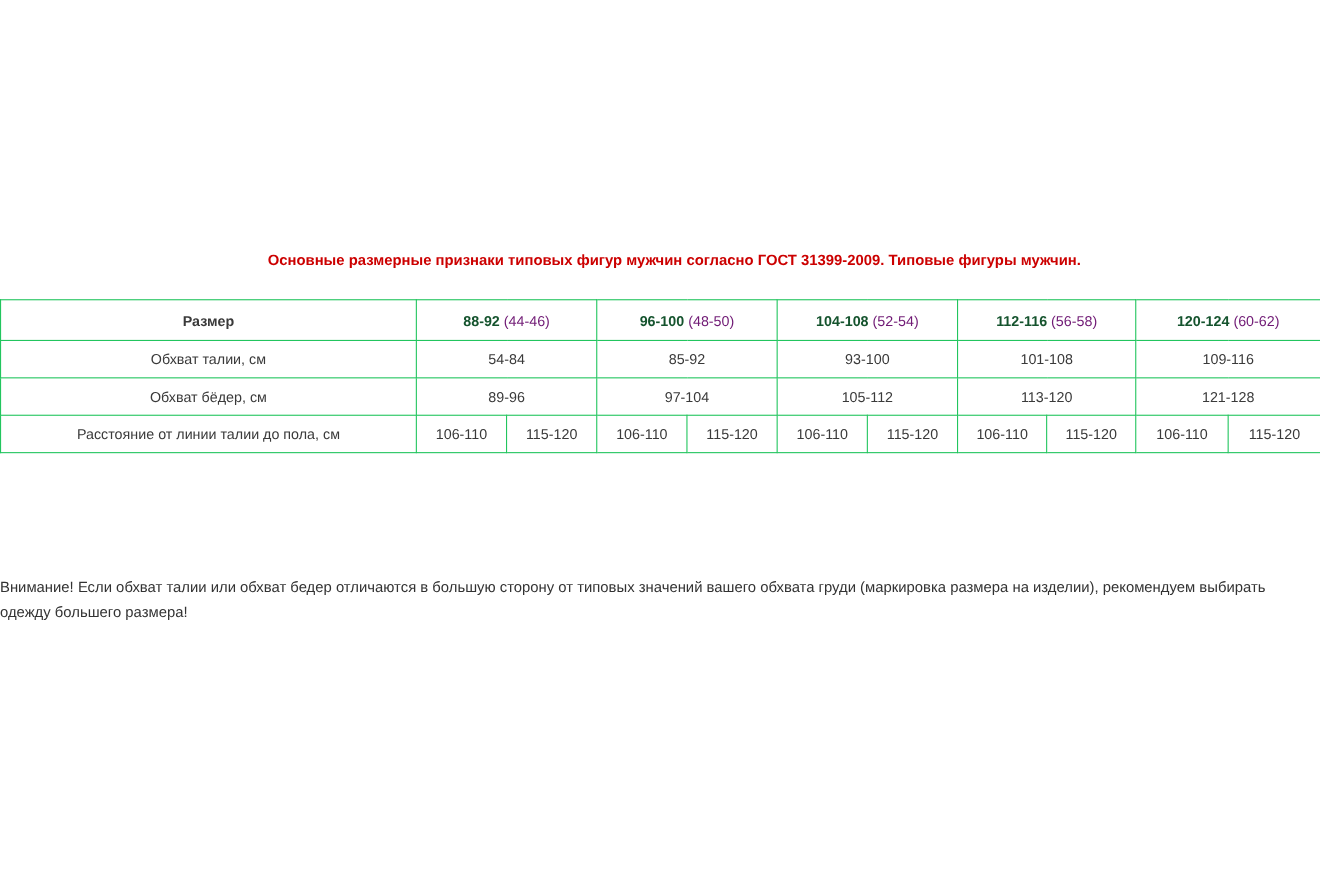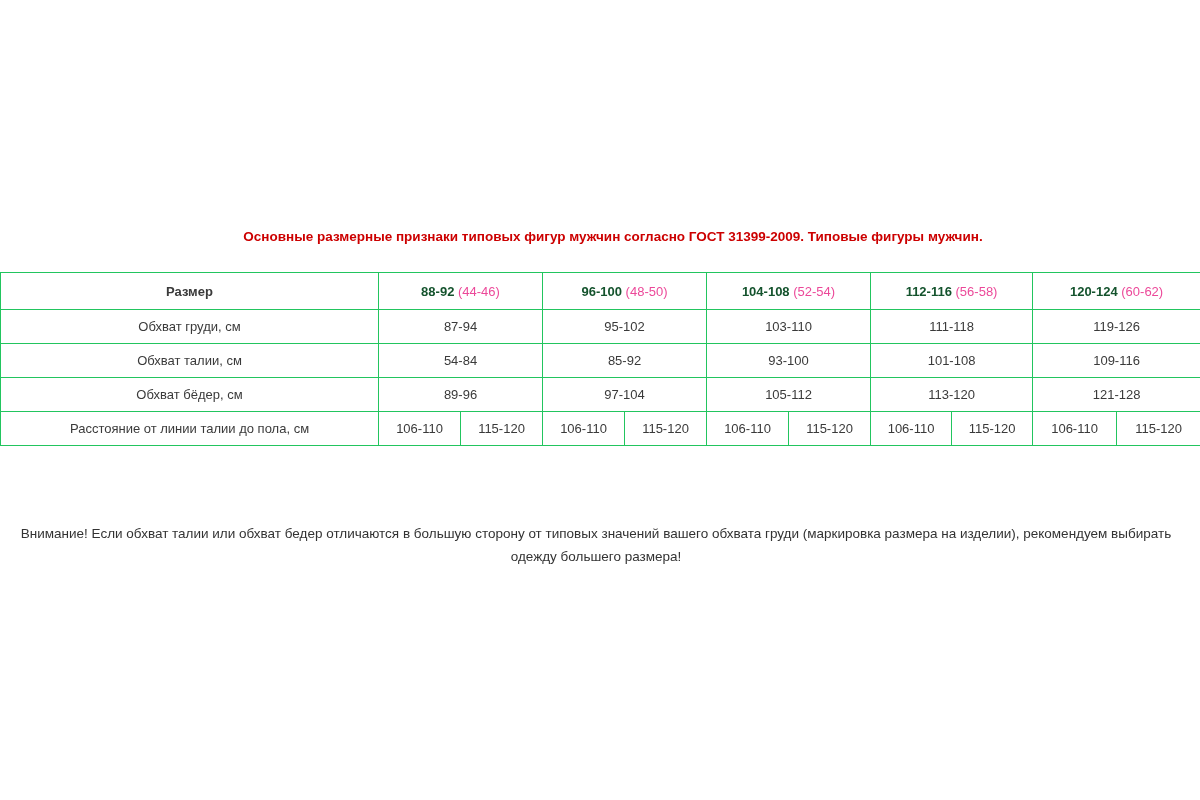--- a/index.html
+++ b/index.html
@@ -59,35 +59,34 @@
   }
   .label-cell.bold {
     font-weight: bold;
   }
   .hdr-strong {
     font-weight: bold;
     color: #14532d;
   }
   .hdr-paren {
     font-weight: normal;
-    color: #ec4899;
+    color: #701a75;
   }
   .rost-cell {
     font-weight: bold;
     color: #222222;
   }
   .note {
     position: absolute;
     top: 522px;
     left: 0px;
     width: 1192px;
     font-size: 13.5px;
     line-height: 23px;
     color: #333333;
-    text-align: center;
   }
 </style>
 </head>
 <body>
 
 <div class="page">
 
   <div class="title">Основные размерные признаки типовых фигур мужчин согласно ГОСТ 31399-2009. Типовые фигуры мужчин.</div>
 
   <table class="size-table">
@@ -122,28 +121,20 @@
         <td colspan="2">
           <span class="hdr-strong">112-116</span>
           <span class="hdr-paren">(56-58)</span>
         </td>
         <td colspan="2">
           <span class="hdr-strong">120-124</span>
           <span class="hdr-paren">(60-62)</span>
         </td>
       </tr>
 
-      <tr>
-        <td class="label-cell">Обхват груди, см</td>
-        <td colspan="2">87-94</td>
-        <td colspan="2">95-102</td>
-        <td colspan="2">103-110</td>
-        <td colspan="2">111-118</td>
-        <td colspan="2">119-126</td>
-      </tr>
 
       <tr>
         <td class="label-cell">Обхват талии, см</td>
         <td colspan="2">54-84</td>
         <td colspan="2">85-92</td>
         <td colspan="2">93-100</td>
         <td colspan="2">101-108</td>
         <td colspan="2">109-116</td>
       </tr>
 

